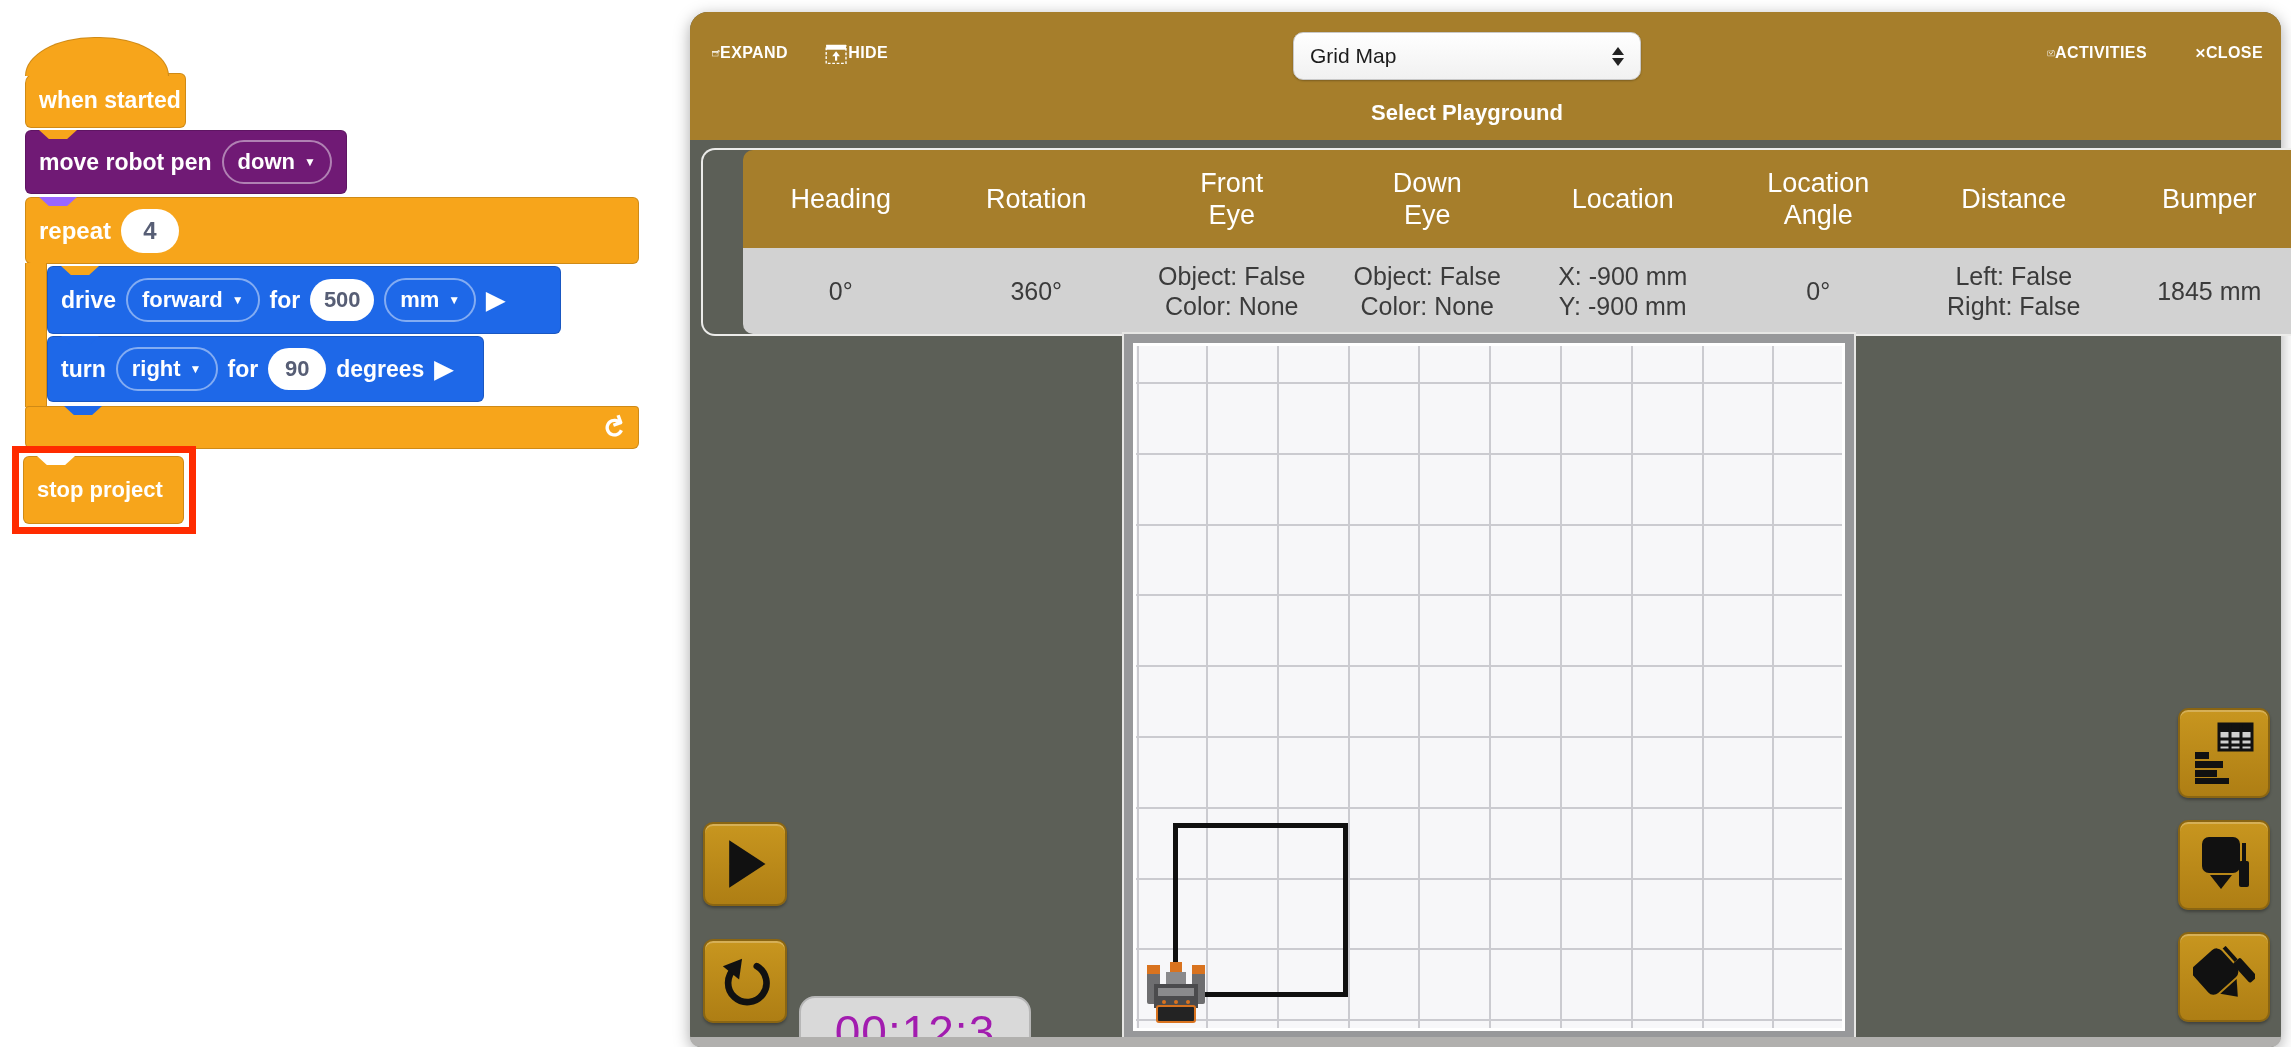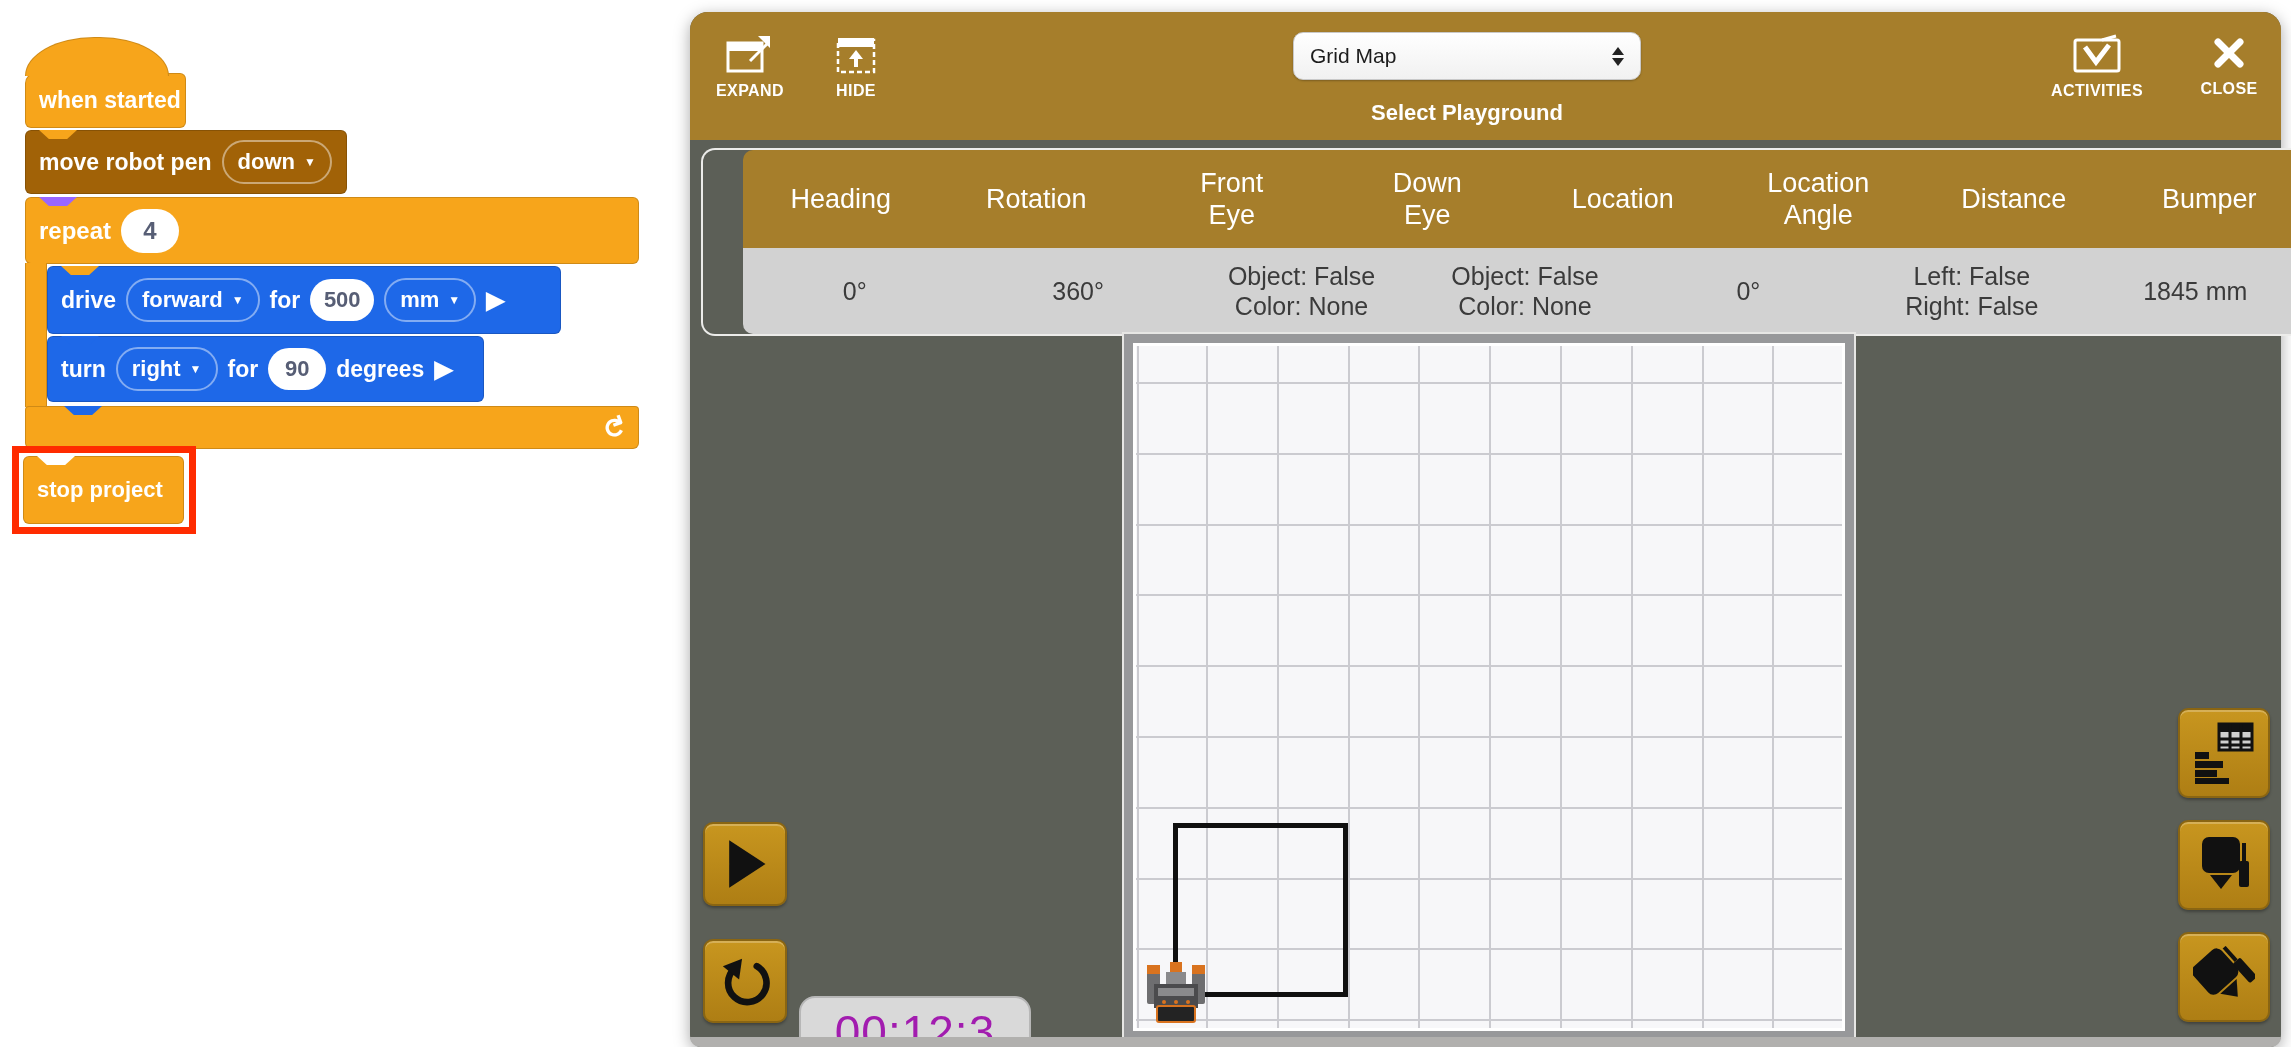--- a/index.html
+++ b/index.html
@@ -5,21 +5,21 @@
   html,body{margin:0;padding:0;background:#ffffff;}
   .stage{position:relative;width:2291px;height:1047px;overflow:hidden;
          font-family:"Liberation Sans",sans-serif;background:#ffffff;}
 
   
   .blk{position:absolute;box-sizing:border-box;display:flex;align-items:center;
        color:#fff;font-weight:700;font-size:23px;border:1px solid rgba(0,0,0,.16);
        border-radius:6px;gap:10px;padding:0 13px;text-align:right;}
   .blk .lbl{white-space:nowrap;}
   .orange{background:#F7A51B;}
-  .purple{background:#a16207;}
+  .purple{background:#701a75;}
   .blue{background:#1E68E8;}
   .hat{border-top-left-radius:10px;}
   .hat::before{content:"";position:absolute;left:-1px;top:-37px;width:142px;height:38px;
        background:#F7A51B;border:1px solid rgba(0,0,0,.16);border-bottom:none;
        border-radius:71px 71px 0 0 / 40px 40px 0 0;}
   .tab{position:absolute;top:-1px;width:38px;height:9px;
        clip-path:polygon(0 0,100% 0,74% 100%,26% 100%);}
   .dd{display:flex;align-items:center;gap:9px;height:44px;border-radius:22px;
       border:2px solid rgba(255,255,255,.45);padding:0 14px;box-sizing:border-box;
       font-size:22px;white-space:nowrap;}
@@ -32,21 +32,21 @@
        border-left:1px solid rgba(0,0,0,.16);border-right:1px solid rgba(0,0,0,.16);}
   .loop-icon{margin-left:auto;font-size:28px;font-weight:700;transform:rotate(70deg);}
   .redbox{position:absolute;box-sizing:border-box;border:7px solid #FF2B00;}
 
   
   .pg{position:absolute;left:690px;top:12px;width:1591px;height:1035px;
       background:#5C5F57;border-radius:18px 18px 12px 12px;
       box-shadow:0 4px 16px rgba(0,0,0,.35);}
   .pg-header{position:absolute;left:0;top:0;width:100%;height:128px;background:#A67E2B;
       border-radius:18px 18px 0 0;}
-  .hbtn{position:absolute;display:flex;flex-direction:column;align-items:center;gap:8px;
+  .hbtn{position:absolute;display:flex;flex-direction:row;align-items:center;
         color:#fff;cursor:pointer;background:none;border:none;padding:0;}
   .hbtn .hlabel{font-size:16px;font-weight:700;letter-spacing:.4px;color:#fff;
         font-family:"Liberation Sans",sans-serif;}
   .select-box{position:absolute;left:603px;top:20px;width:348px;height:48px;
         background:linear-gradient(#ffffff,#f1f1f1);border:1px solid #c9c9c9;
         border-radius:10px;display:flex;align-items:center;padding:0 16px;
         box-sizing:border-box;font-size:21px;color:#1c1c1c;
         box-shadow:0 1px 2px rgba(0,0,0,.25);}
   .stepper{margin-left:auto;display:flex;flex-direction:column;gap:3px;}
   .stepper i{width:0;height:0;border-left:6px solid transparent;border-right:6px solid transparent;}
@@ -225,20 +225,22 @@
         <div class="t-cell">Distance</div>
         <div class="t-cell">Bumper</div>
       </div>
       <div class="t-body">
         <div class="t-cell">0°</div>
         <div class="t-cell">360°</div>
         <div class="t-cell">Object: False
 Color: None</div>
         <div class="t-cell">Object: False
 Color: None</div>
+        <div class="t-cell">X: -900 mm
+Y: -900 mm</div>
         <div class="t-cell">0°</div>
         <div class="t-cell">Left: False
 Right: False</div>
         <div class="t-cell">1845 mm</div>
       </div>
     </div>
 
     <div class="field">
       <div class="gridlines"></div>
     </div>

